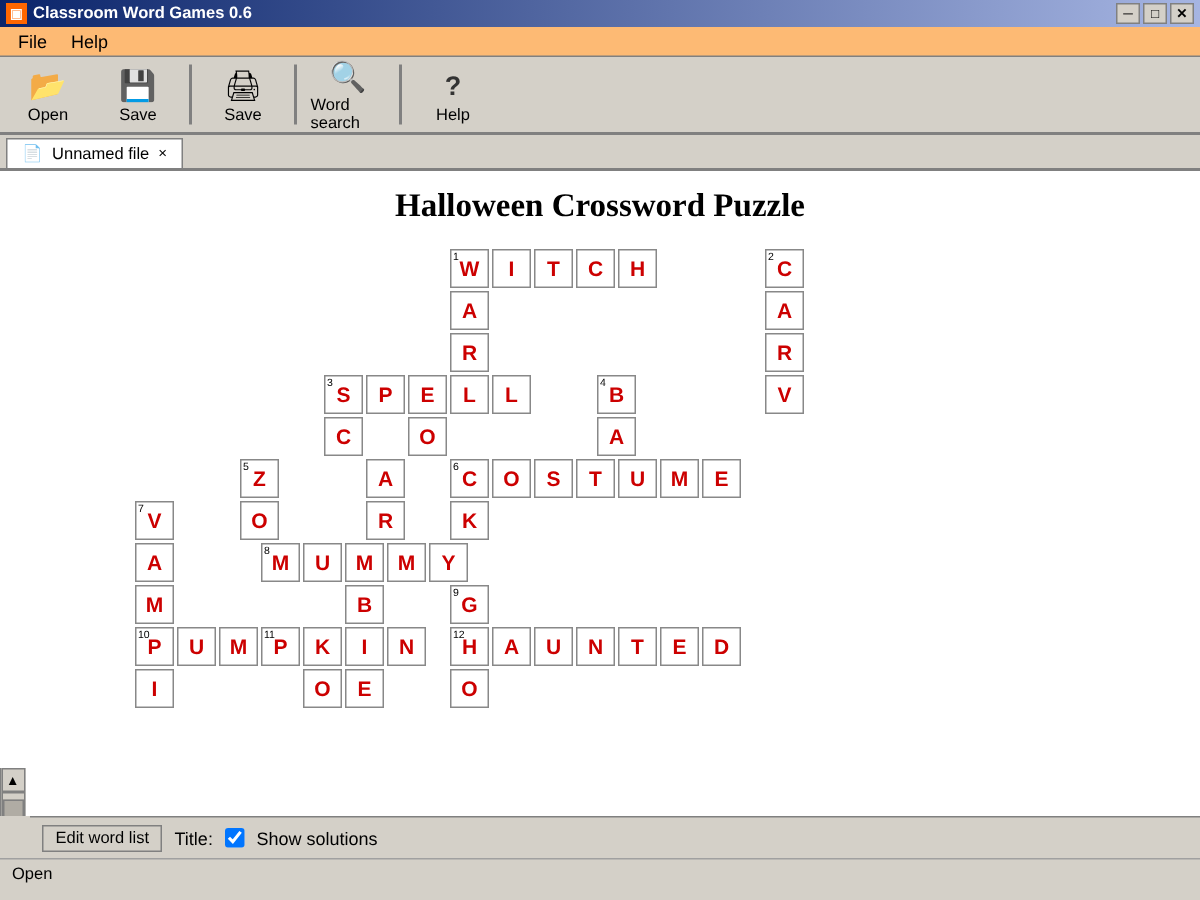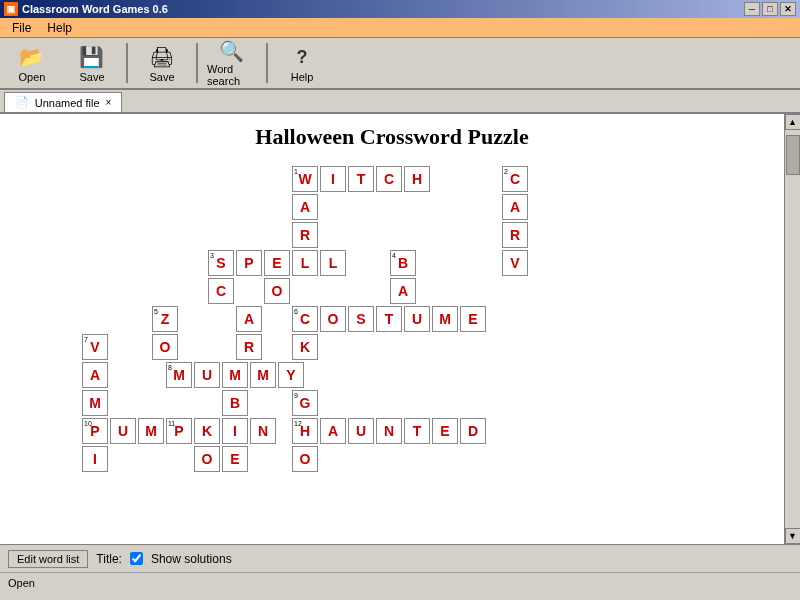--- a/index.html
+++ b/index.html
@@ -81,20 +81,21 @@
     .tab.active { background: #ffffff; }
     .tab-close { font-size: 10px; cursor: pointer; }
 
     
     .main-area {
       background: #ffffff;
       position: relative;
       overflow: hidden;
       height: 430px;
       display: flex;
+      flex-direction: column;
     }
     .content-scroll {
       flex: 1;
       overflow: auto;
       padding: 10px;
     }
     .scrollbar-v {
       width: 16px;
       background: #d4d0c8;
       border-left: 1px solid #808080;
@@ -148,20 +149,21 @@
 
     
     .status-bar {
       background: #d4d0c8;
       height: 28px;
       display: flex;
       align-items: center;
       padding: 0 8px;
       border-top: 1px solid #808080;
       gap: 8px;
+      margin-left: 20px;
     }
     .edit-word-btn {
       background: #d4d0c8;
       border: 1px solid #808080;
       padding: 2px 8px;
       font-size: 11px;
       cursor: pointer;
     }
     .status-bottom {
       background: #d4d0c8;

